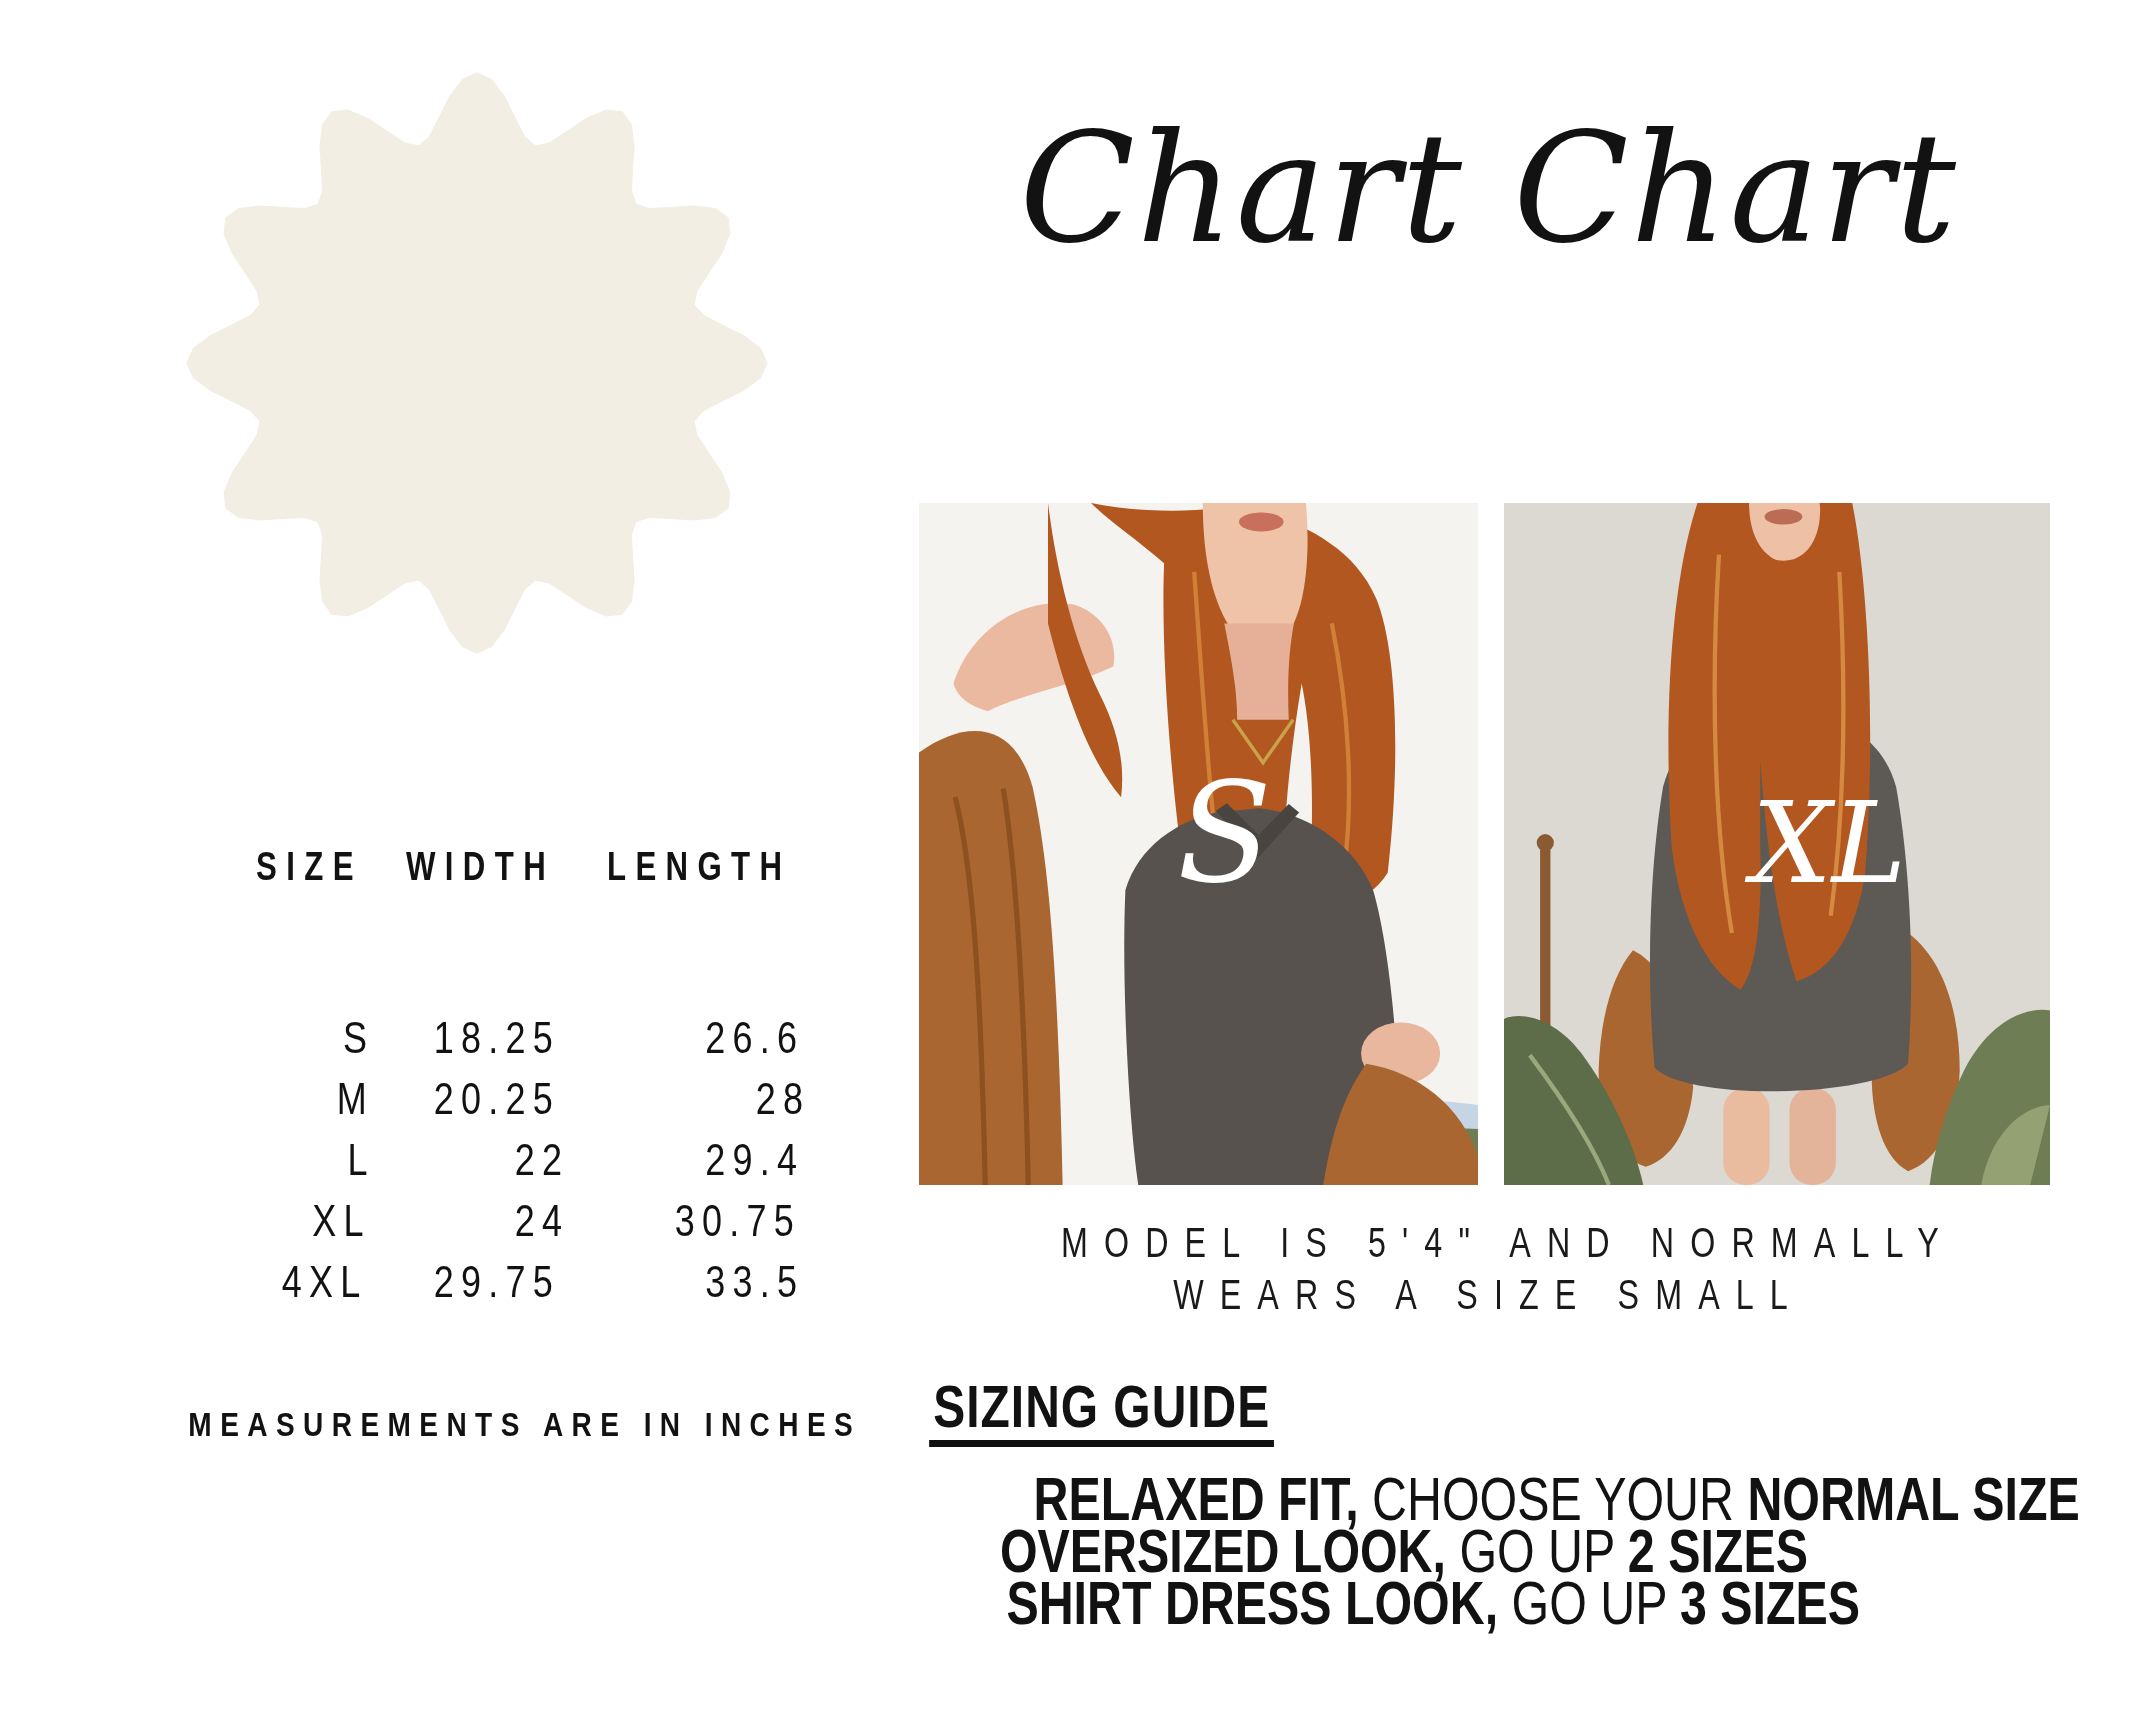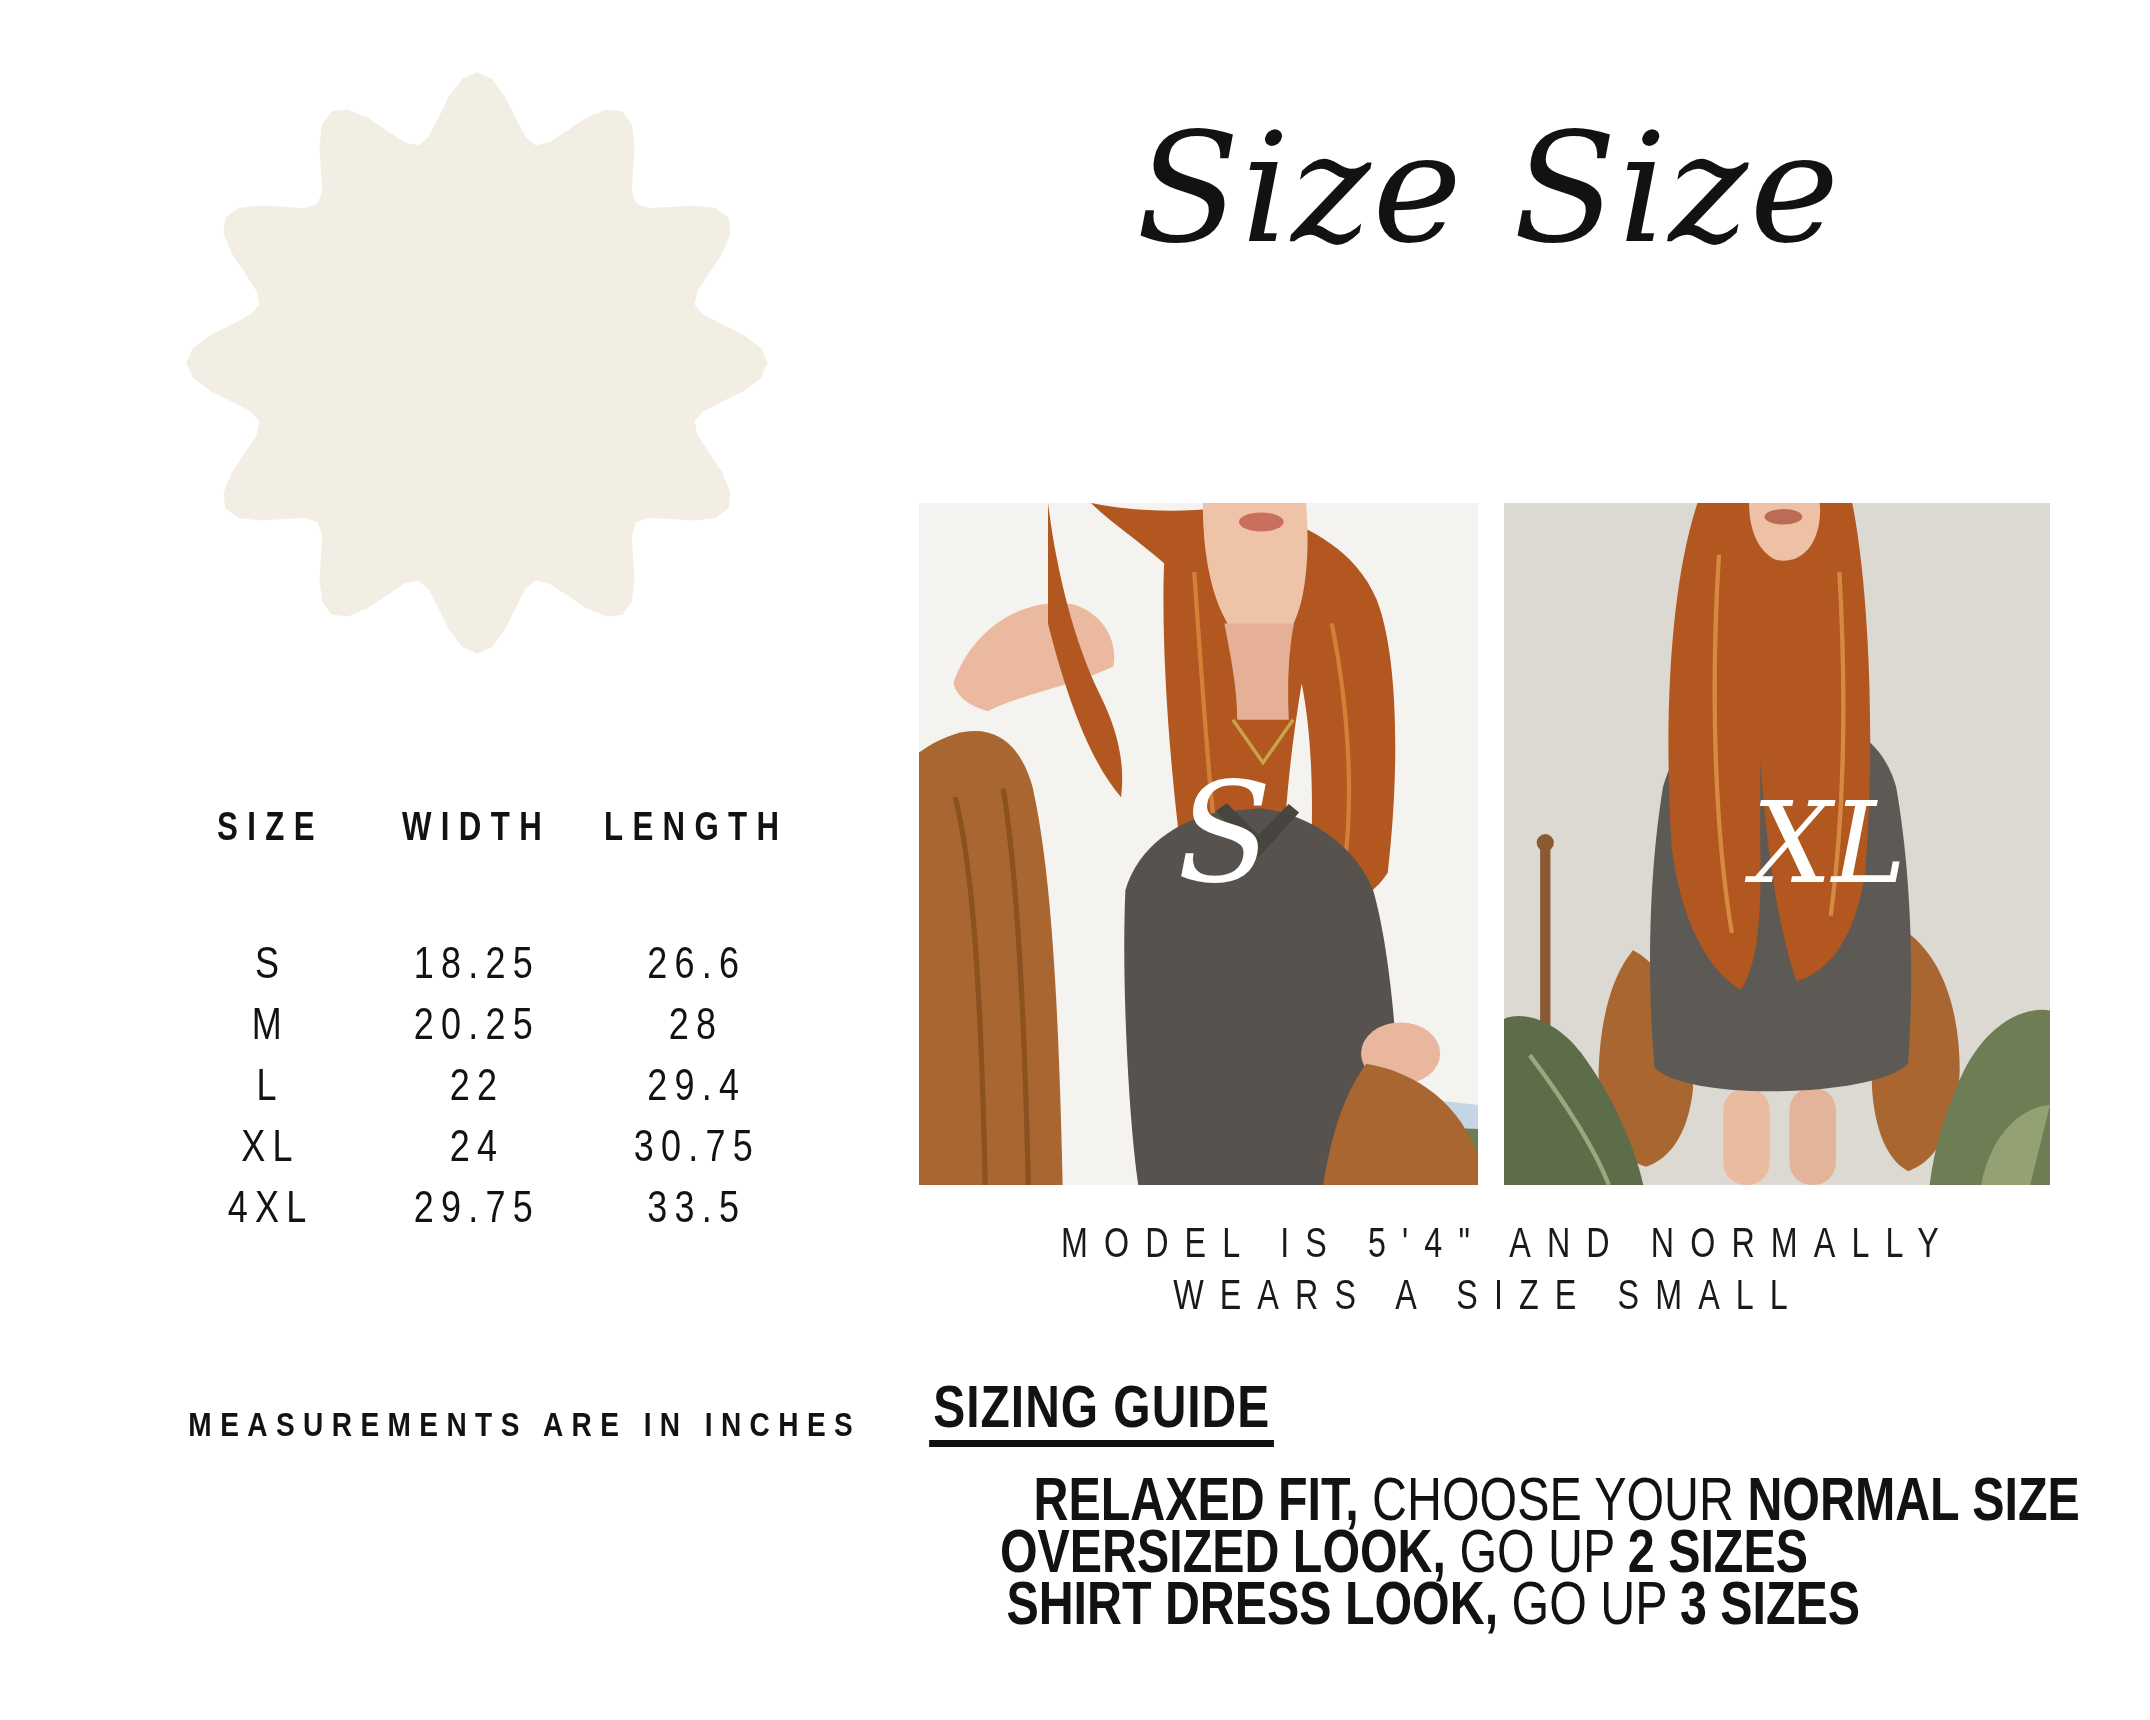--- a/index.html
+++ b/index.html
@@ -22,21 +22,21 @@
   .subtitle {
     position:absolute; left:886px; top:336px; width:1205px; text-align:center;
     font-family:"Liberation Serif", serif; font-size:79px; line-height:86px; font-weight:500;
   }
   .subtitle .cond { transform:scaleX(0.72); }
 
   
   .size-table { position:absolute; left:163px; top:804px; width:654px; }
   .thead, .trow { display:grid; grid-template-columns:215px 198px 241px; }
   .thead { font-weight:700; font-size:40px; letter-spacing:0.3em; }
-  .thead .cell, .trow .cell { text-align:center; }
+  .thead .cell, .trow .cell { text-align:right;margin-top:40px; }
   .rows { margin-top:83px; }
   .trow { height:61px; align-items:center; font-size:45px; font-weight:400; letter-spacing:0.2em; }
   .trow .cond { transform:scaleX(0.8); }
   .thead .cond { transform:scaleX(0.78); }
 
   .footnote {
     position:absolute; left:129px; top:1406px; width:723px; text-align:center;
     font-size:33px; font-weight:700; letter-spacing:0.3em;
   }
   .footnote .cond { transform:scaleX(0.85); }
@@ -75,21 +75,21 @@
 </style>
 </head>
 <body>
 
 <div class="canvas">
 
   <svg class="blob-svg" viewBox="0 0 700 700" aria-hidden="true">
     <path id="flower-path" d="M688.0,350.0L680.3,367.3L660.0,382.6L634.7,395.1L613.4,406.0L603.1,417.8L606.1,433.2L619.1,453.3L634.8,476.8L644.7,500.2L642.7,519.0L627.4,530.1L602.2,533.2L574.0,531.4L550.1,530.2L535.3,535.3L530.2,550.1L531.4,574.0L533.2,602.2L530.1,627.4L519.0,642.7L500.2,644.7L476.8,634.8L453.3,619.1L433.2,606.1L417.8,603.1L406.0,613.4L395.1,634.7L382.6,660.0L367.3,680.3L350.0,688.0L332.7,680.3L317.4,660.0L304.9,634.7L294.0,613.4L282.2,603.1L266.8,606.1L246.7,619.1L223.2,634.8L199.8,644.7L181.0,642.7L169.9,627.4L166.8,602.2L168.6,574.0L169.8,550.1L164.7,535.3L149.9,530.2L126.0,531.4L97.8,533.2L72.6,530.1L57.3,519.0L55.3,500.2L65.2,476.8L80.9,453.3L93.9,433.2L96.9,417.8L86.6,406.0L65.3,395.1L40.0,382.6L19.7,367.3L12.0,350.0L19.7,332.7L40.0,317.4L65.3,304.9L86.6,294.0L96.9,282.2L93.9,266.8L80.9,246.7L65.2,223.2L55.3,199.8L57.3,181.0L72.6,169.9L97.8,166.8L126.0,168.6L149.9,169.8L164.7,164.7L169.8,149.9L168.6,126.0L166.8,97.8L169.9,72.6L181.0,57.3L199.8,55.3L223.2,65.2L246.7,80.9L266.8,93.9L282.2,96.9L294.0,86.6L304.9,65.3L317.4,40.0L332.7,19.7L350.0,12.0L367.3,19.7L382.6,40.0L395.1,65.3L406.0,86.6L417.8,96.9L433.2,93.9L453.3,80.9L476.8,65.2L500.2,55.3L519.0,57.3L530.1,72.6L533.2,97.8L531.4,126.0L530.2,149.9L535.3,164.7L550.1,169.8L574.0,168.6L602.2,166.8L627.4,169.9L642.7,181.0L644.7,199.8L634.8,223.2L619.1,246.7L606.1,266.8L603.1,282.2L613.4,294.0L634.7,304.9L660.0,317.4L680.3,332.7L688.0,350.0Z" fill="#f2eee3"></path>
   </svg>
 
-  <div class="title">Size Size</div>
+  <div class="title">Chart Chart</div>
 
   <div class="size-table">
     <div class="thead">
       <div class="cell"><span class="cond">SIZE</span></div>
       <div class="cell"><span class="cond">WIDTH</span></div>
       <div class="cell"><span class="cond">LENGTH</span></div>
     </div>
     <div class="rows">
       <div class="trow">
         <div class="cell"><span class="cond">S</span></div>

